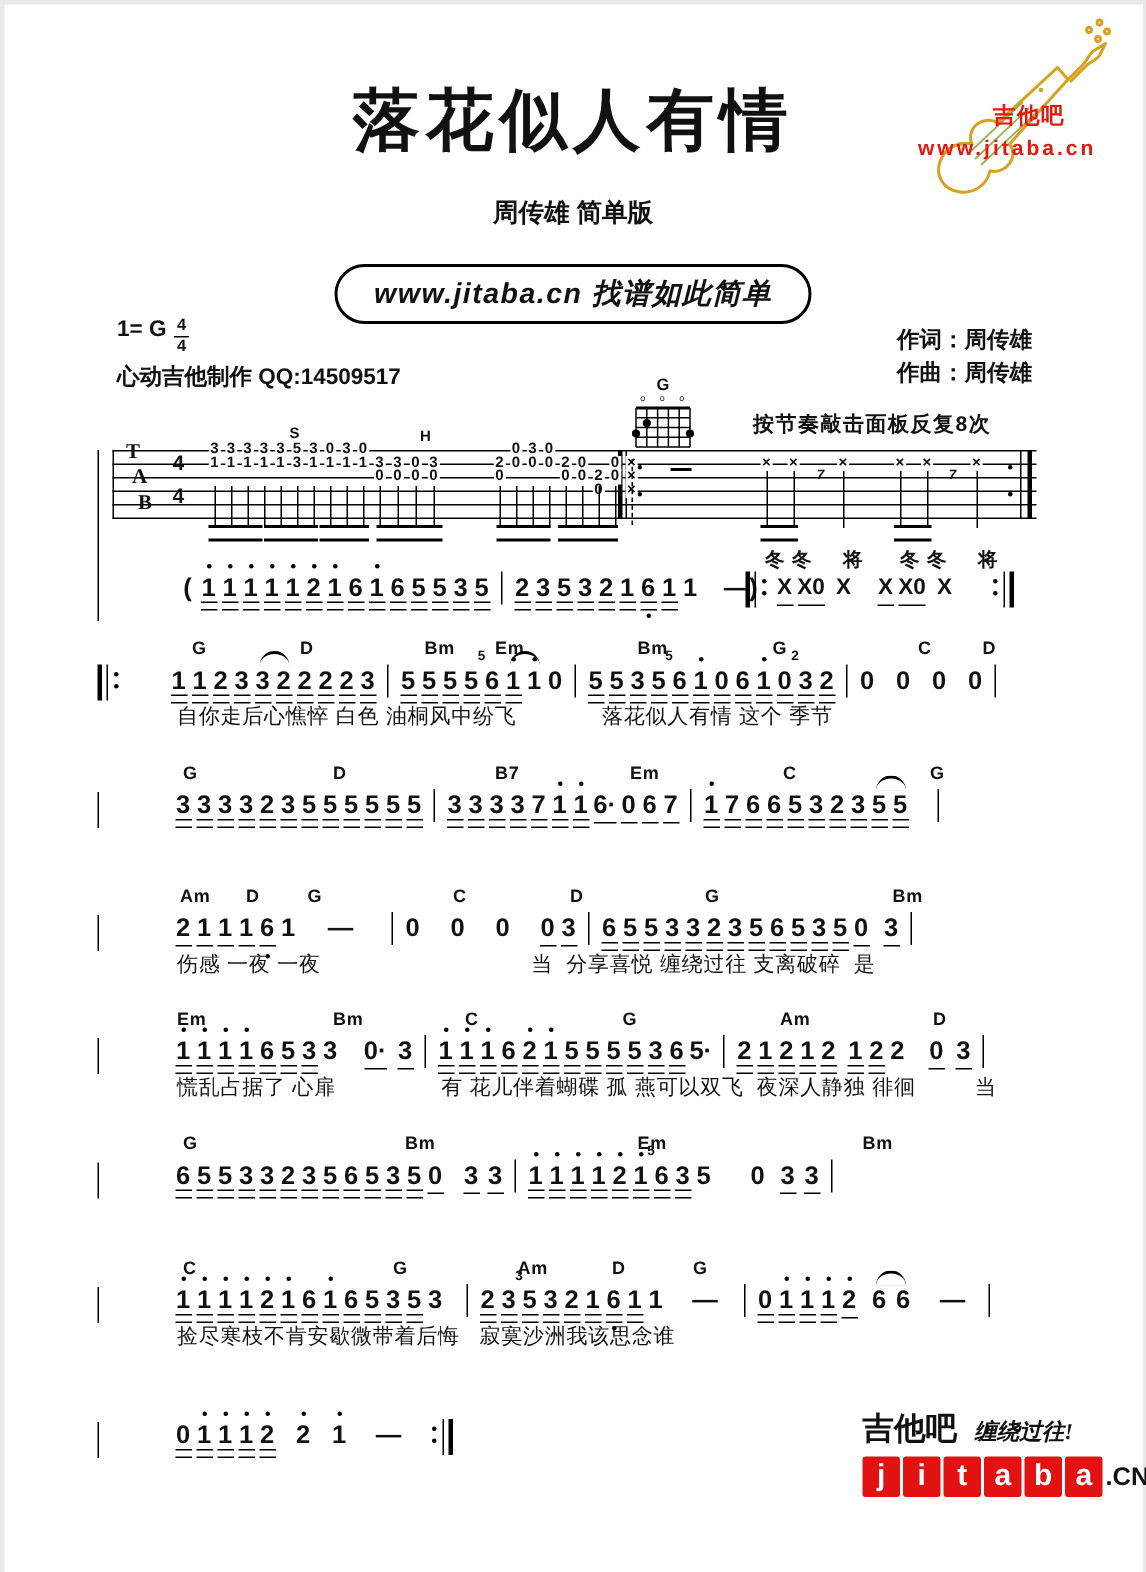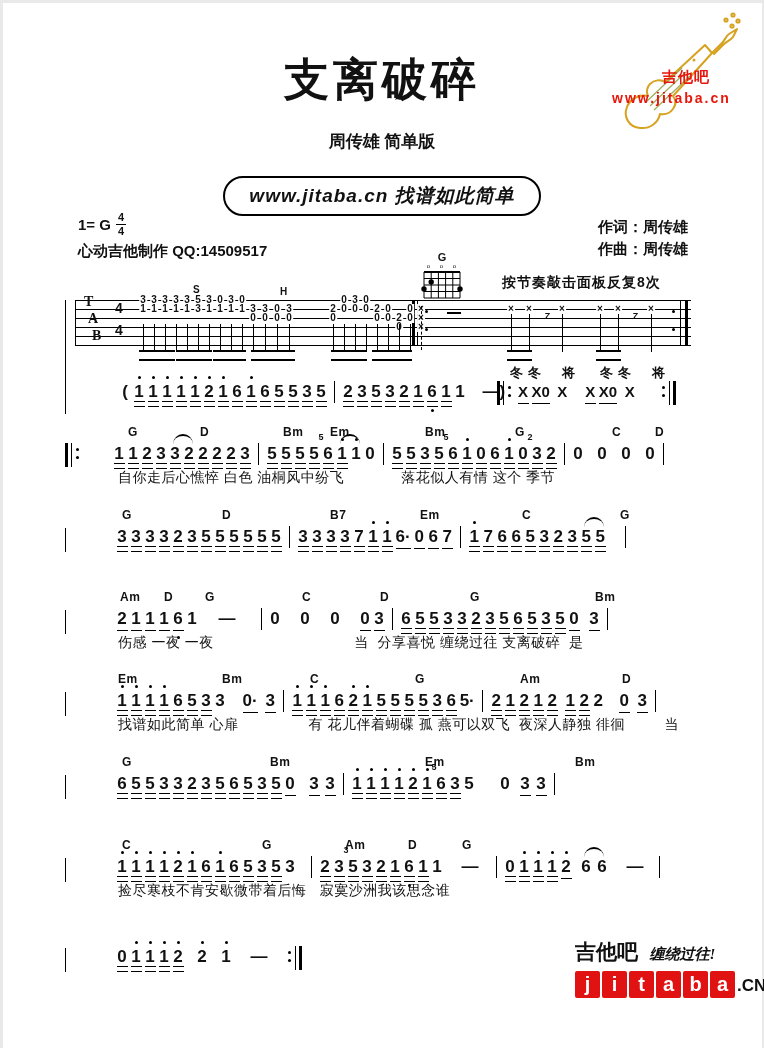--- a/index.html
+++ b/index.html
@@ -7,21 +7,21 @@
         font-family:"Liberation Sans","DejaVu Sans",sans-serif;color:#111;}
   .edge{position:absolute;background:#e9e9e9;}
   
   .title{position:absolute;top:50px;left:0;width:100%;text-align:center;font-size:45px;
          font-weight:bold;letter-spacing:4px;margin:0;}
   .subtitle{position:absolute;top:130px;left:0;width:100%;text-align:center;font-size:17px;font-weight:bold;}
   .badge-wrap{position:absolute;top:176px;left:0;width:100%;text-align:center;font-style:italic;}
   .badge{display:inline-block;border:2px solid #000;border-radius:22px;padding:5px 24px;
          font-size:19px;font-weight:bold;letter-spacing:1px;background:#fff;}
   .meta-left{position:absolute;left:78px;top:211px;font-size:15px;font-weight:bold;}
-  .key-row{display:flex;align-items:center;gap:5px;}
+  .key-row{display:flex;gap:5px;}
   .frac{display:inline-flex;flex-direction:column;text-align:center;font-size:11px;line-height:1.15;font-weight:bold;}
   .frac i{font-style:normal;}
   .frac i:first-child{border-bottom:1px solid #000;padding:0 2px;}
   .credit{margin-top:5px;font-size:15px;font-weight:bold;}
   .meta-right{position:absolute;left:598px;top:216px;font-size:15px;font-weight:bold;line-height:22px;}
   
   .logo-top{position:absolute;left:606px;top:8px;width:155px;height:122px;}
   .lt-name{position:absolute;left:56px;top:60px;color:#e8170d;font-size:15px;font-weight:bold;letter-spacing:1px;}
   .lt-url{position:absolute;left:6px;top:82px;color:#e8170d;font-size:14px;font-weight:bold;letter-spacing:2px;}
   
@@ -116,21 +116,21 @@
       </g>
       <g fill="#d6a21f">
         <circle cx="34" cy="88" r="1.5"></circle>
           <circle cx="88" cy="52" r="1.5"></circle>
       </g>
     </svg>
     <div class="lt-name">吉他吧</div>
     <div class="lt-url">www.jitaba.cn</div>
   </div>
 
-  <h1 class="title">支离破碎</h1>
+  <h1 class="title">落花似人有情</h1>
   <div class="subtitle">周传雄 简单版</div>
   <div class="badge-wrap">
     <span class="badge">www.jitaba.cn 找谱如此简单</span>
   </div>
 
   <div class="meta-left">
     <div class="key-row">
       <span>1= G</span>
       <span class="frac">
         <i>4</i>
@@ -331,21 +331,21 @@
       </div>
       <div class="jline" style="top: 672px;">
         <div class="lbar"></div>
         <span class="chord" style="left: 118px;">Em</span>
         <span class="chord" style="left: 222px;">Bm</span>
         <span class="chord" style="left: 310px;">C</span>
         <span class="chord" style="left: 415px;">G</span>
         <span class="chord" style="left: 520px;">Am</span>
         <span class="chord" style="left: 622px;">D</span>
         <div class="noterow" style="left: 115px;"><span class="note u2 hi"><span>1</span></span><span class="note u2 hi"><span>1</span></span><span class="note u2 hi"><span>1</span></span><span class="note u2 hi"><span>1</span></span><span class="note u2"><span>6</span></span><span class="note u2"><span>5</span></span><span class="note u2"><span>3</span></span><span class="note"><span>3</span></span><span class="spc" style="width: 14px;"></span><span class="note u1"><span>0·</span></span><span class="spc" style="width: 4px;"></span><span class="note u1"><span>3</span></span><span class="jbar"></span><span class="note u2 hi"><span>1</span></span><span class="note u2 hi"><span>1</span></span><span class="note u2 hi"><span>1</span></span><span class="note u2"><span>6</span></span><span class="note u2 hi"><span>2</span></span><span class="note u2 hi"><span>1</span></span><span class="note u2"><span>5</span></span><span class="note u2"><span>5</span></span><span class="note u2"><span>5</span></span><span class="note u2"><span>5</span></span><span class="note u2"><span>3</span></span><span class="note u2"><span>6</span></span><span class="note"><span>5·</span></span><span class="jbar"></span><span class="note u2"><span>2</span></span><span class="note u2"><span>1</span></span><span class="note u2"><span>2</span></span><span class="note u2"><span>1</span></span><span class="note u2"><span>2</span></span><span class="spc" style="width: 4px;"></span><span class="note u2"><span>1</span></span><span class="note u2"><span>2</span></span><span class="note"><span>2</span></span><span class="spc" style="width: 12px;"></span><span class="note u1"><span>0</span></span><span class="spc" style="width: 4px;"></span><span class="note u1"><span>3</span></span><span class="jbar"></span></div>
-        <div class="lyrics">找谱如此简单 心扉                有 花儿伴着蝴碟 孤 燕可以双飞  夜深人静独 徘徊         当</div>
+        <div class="lyrics">慌乱占据了 心扉                有 花儿伴着蝴碟 孤 燕可以双飞  夜深人静独 徘徊         当</div>
       </div>
       <div class="jline" style="top: 755px;">
         <div class="lbar"></div>
         <span class="chord" style="left: 122px;">G</span>
         <span class="chord" style="left: 270px;">Bm</span>
         <span class="chord" style="left: 425px;">Em</span>
         <span class="chord" style="left: 575px;">Bm</span>
         <div class="noterow" style="left: 115px;"><span class="note u2"><span>6</span></span><span class="note u2"><span>5</span></span><span class="note u2"><span>5</span></span><span class="note u2"><span>3</span></span><span class="note u2"><span>3</span></span><span class="note u2"><span>2</span></span><span class="note u2"><span>3</span></span><span class="note u2"><span>5</span></span><span class="note u2"><span>6</span></span><span class="note u2"><span>5</span></span><span class="note u2"><span>3</span></span><span class="note u2"><span>5</span></span><span class="note u1"><span>0</span></span><span class="spc" style="width: 10px;"></span><span class="note u1"><span>3</span></span><span class="spc" style="width: 2px;"></span><span class="note u1"><span>3</span></span><span class="jbar"></span><span class="note u2 hi"><span>1</span></span><span class="note u2 hi"><span>1</span></span><span class="note u2 hi"><span>1</span></span><span class="note u2 hi"><span>1</span></span><span class="note u2 hi"><span>2</span></span><span class="note u2 hi"><span>1</span></span><span class="note u2"><span class="grace">5</span><span>6</span></span><span class="note u2"><span>3</span></span><span class="note"><span>5</span></span><span class="spc" style="width: 22px;"></span><span class="note"><span>0</span></span><span class="spc" style="width: 6px;"></span><span class="note u1"><span>3</span></span><span class="spc" style="width: 2px;"></span><span class="note u1"><span>3</span></span><span class="jbar"></span></div>
       </div>
       <div class="jline" style="top: 838px;">

